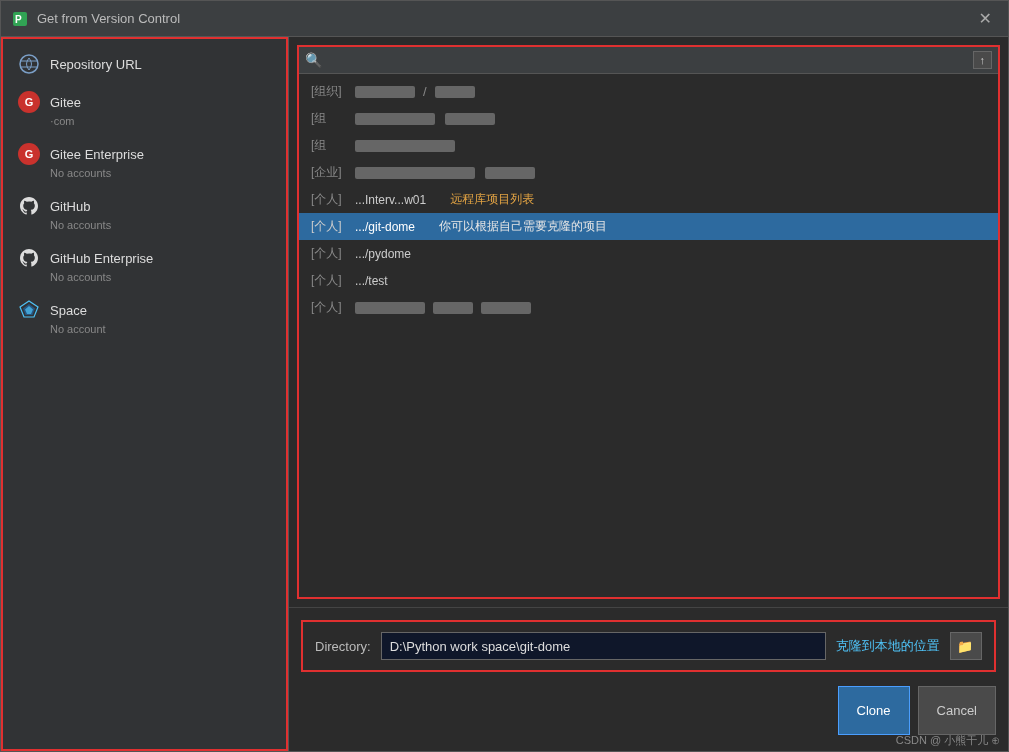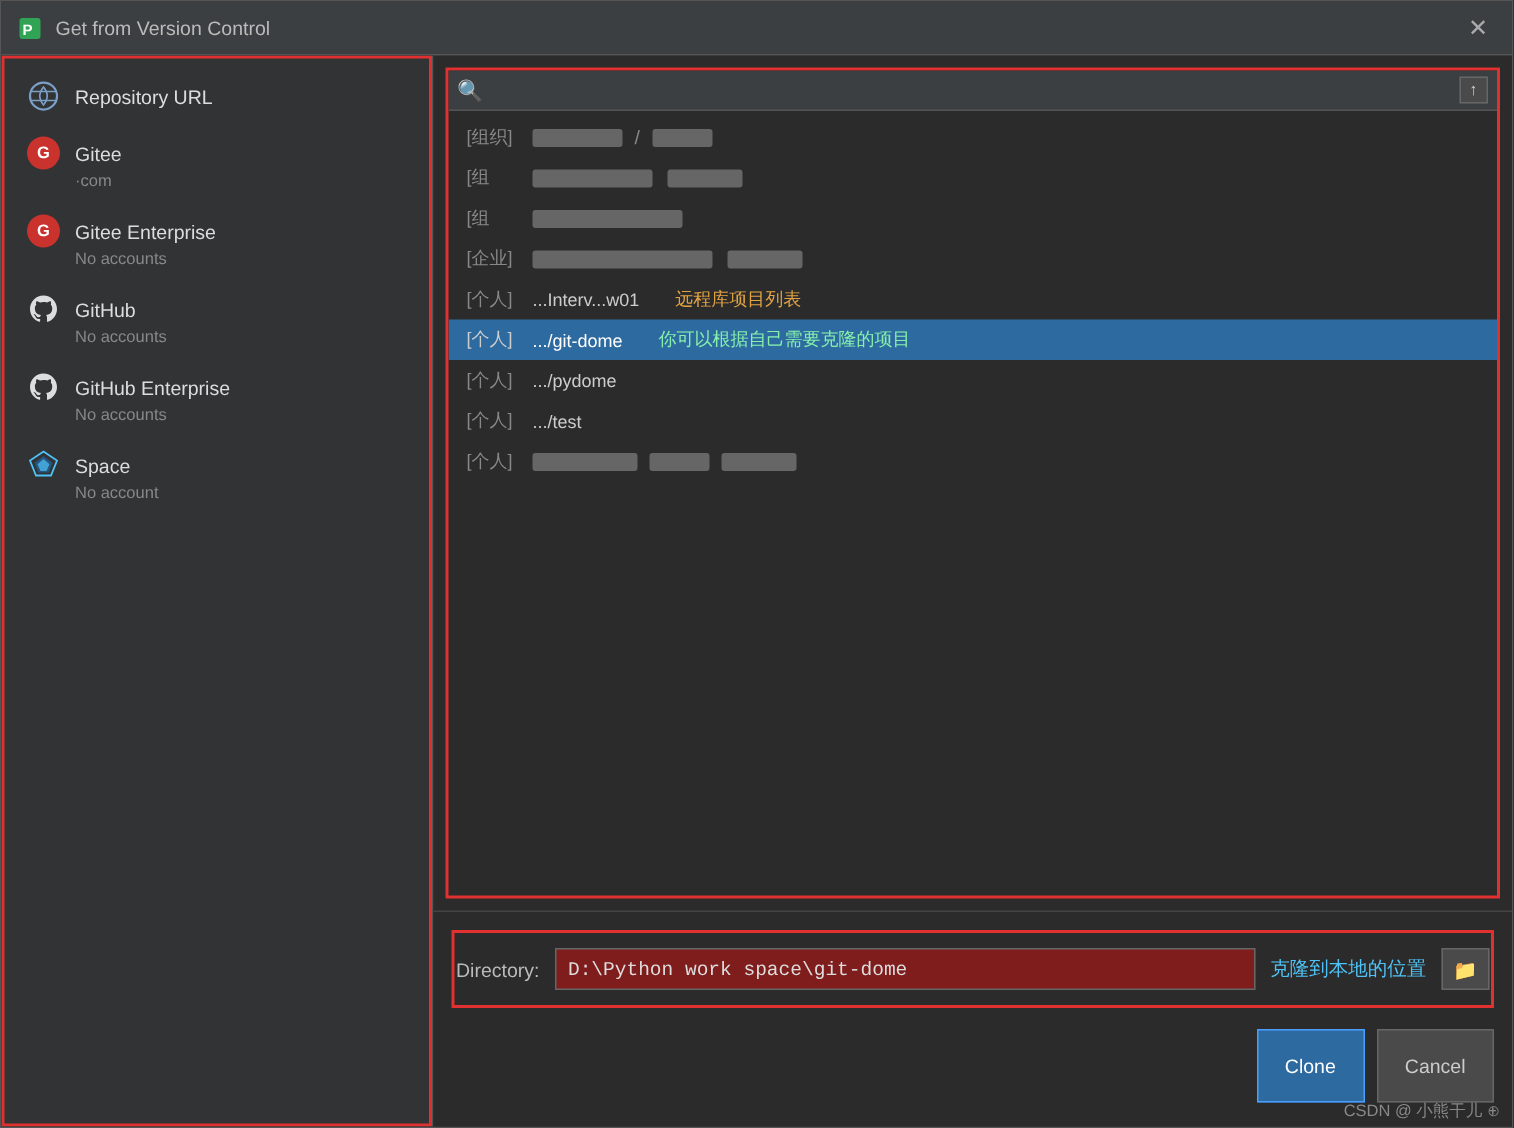--- a/index.html
+++ b/index.html
@@ -214,21 +214,21 @@
       height: 12px;
       vertical-align: middle;
     }
 
     .repo-annotation {
       color: #e2a343;
       font-size: 12px;
       margin-left: 20px;
     }
     .repo-annotation-blue {
-      color: #86efac;
+      color: #e5e5e5;
       font-size: 12px;
       margin-left: 20px;
     }
 
     
     .repo-list::-webkit-scrollbar { width: 8px; }
     .repo-list::-webkit-scrollbar-track { background: #2b2b2b; }
     .repo-list::-webkit-scrollbar-thumb { background: #555; }
 
     
@@ -236,40 +236,39 @@
       padding: 12px 12px 16px;
       background: #2b2b2b;
       border-top: 1px solid #444;
     }
 
     .directory-row {
       display: flex;
       align-items: center;
       gap: 10px;
       border: 2px solid #e03030;
-      padding: 10px 1px;
+      padding: 10px 12px;
       background: #2b2b2b;
     }
 
     .dir-label {
       color: #bbb;
       font-size: 13px;
       white-space: nowrap;
     }
 
     .dir-input {
       flex: 1;
-      background: #7f1d1d;
+      background: #0f172a;
       border: 1px solid #666;
       color: #ddd;
       font-size: 13px;
       padding: 4px 8px;
       outline: none;
       height: 28px;
-      font-family: Liberation Mono, monospace;
     }
 
     .dir-annotation {
       color: #4fc3f7;
       font-size: 13px;
       white-space: nowrap;
     }
 
     .dir-browse-btn {
       background: #4a4a4a;

